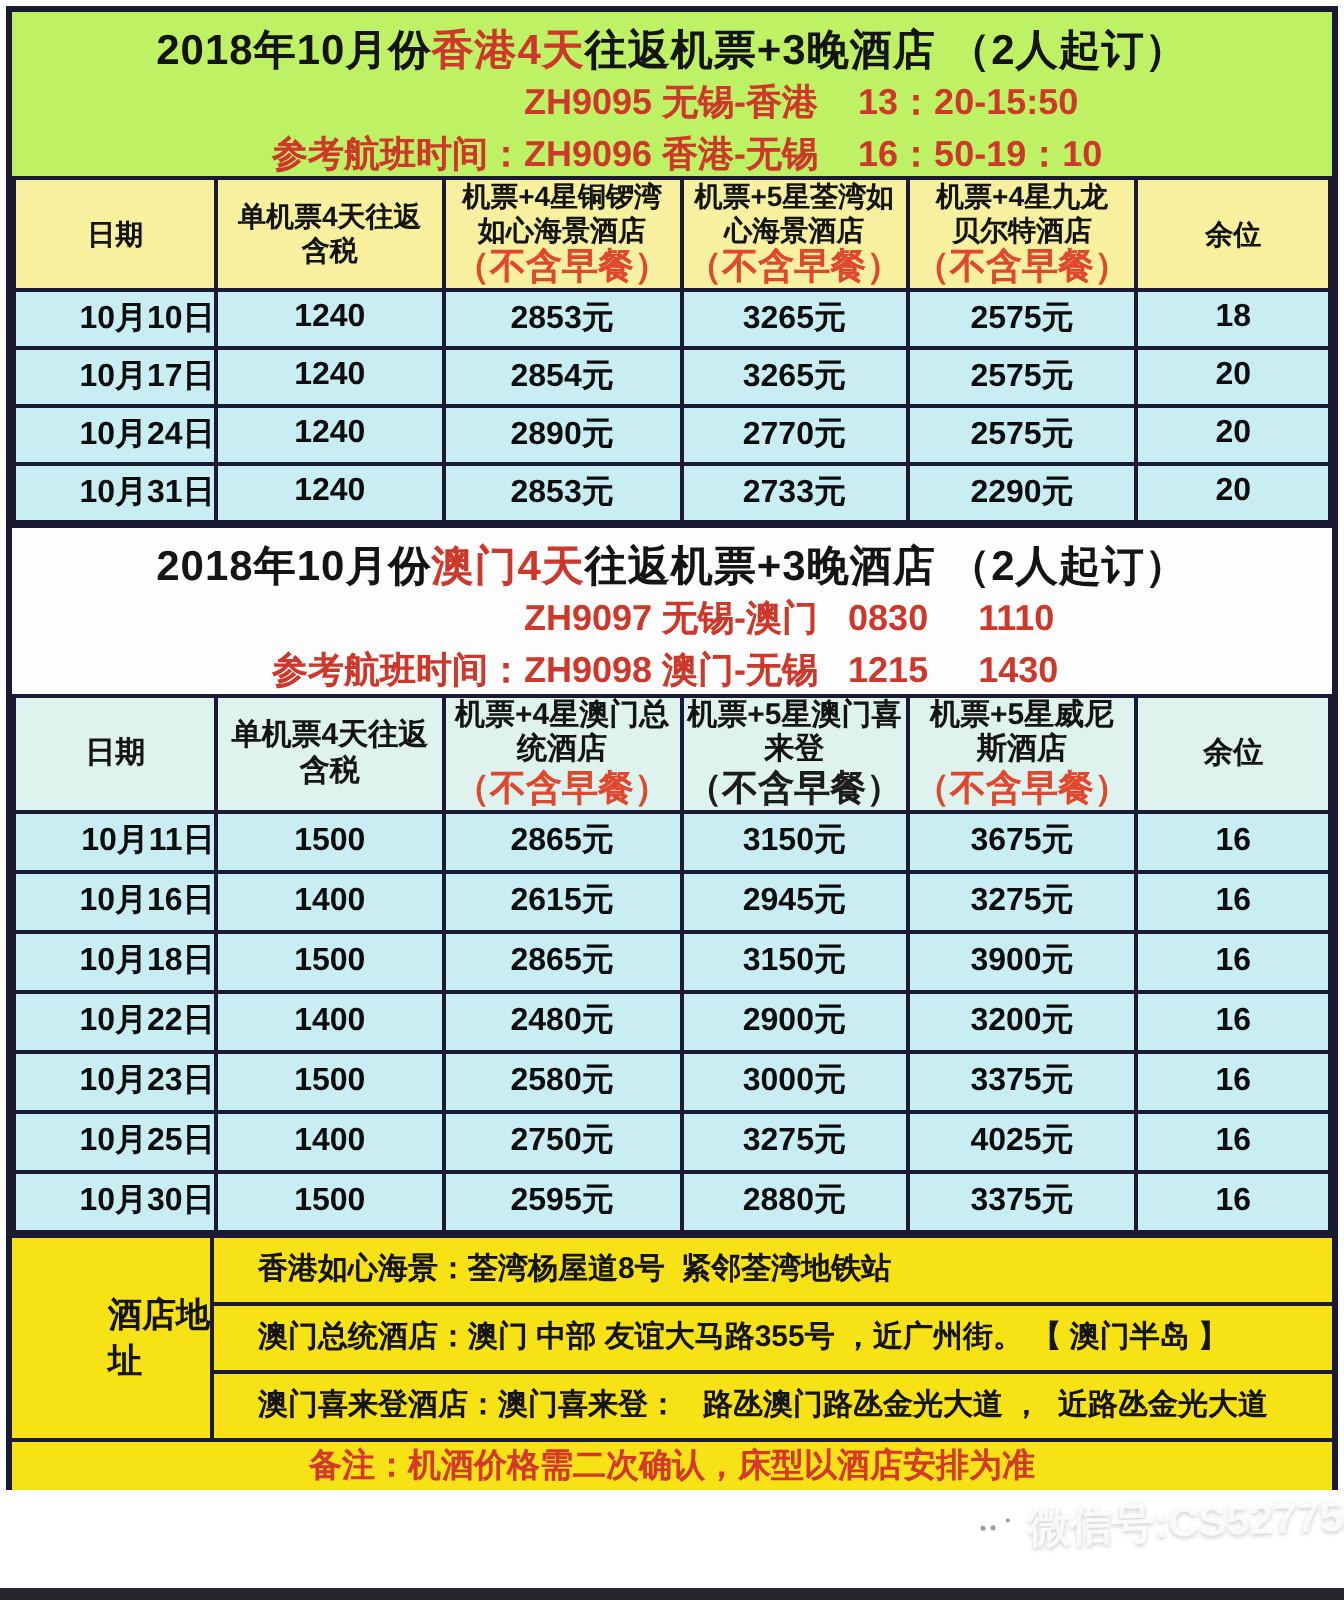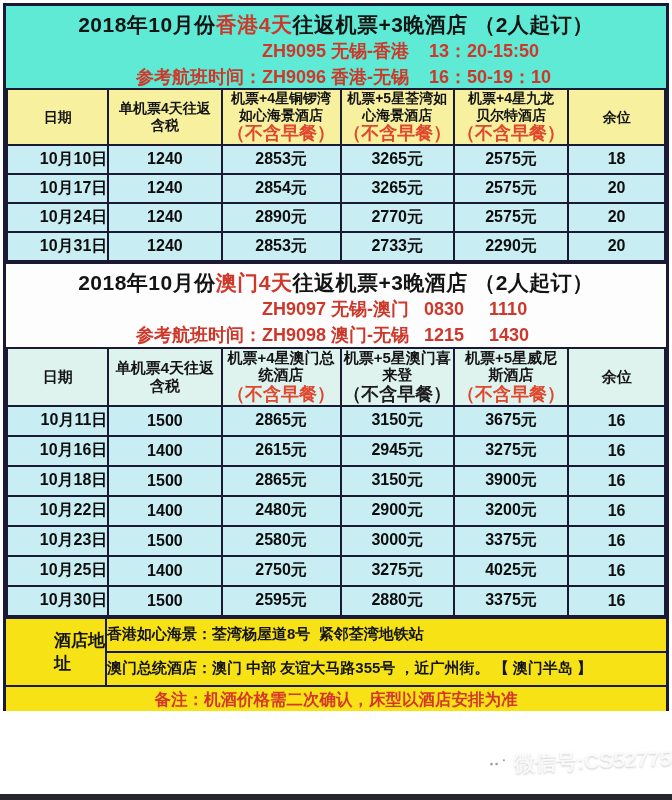--- a/index.html
+++ b/index.html
@@ -7,21 +7,21 @@
   .page {
     position:relative; width:672px; height:800px; background:#ffffff;
     overflow:hidden; font-family:"Liberation Sans","DejaVu Sans",sans-serif;
   }
   .inner {
     position:absolute; left:3px; top:3px; width:660px;
     border:3px solid #1a1a35; border-bottom:none; background:#fff;
   }
   
   .sec { padding-top:5px; }
-  .sec-hk { background:#5eead4; height:77px; }
+  .sec-hk { background:#bef264; height:77px; }
   .sec-mo { background:#fdfdfd; height:78px; border-top:2px solid #1a1a35; }
   .title { text-align:center; font-size:21px; font-weight:bold; color:#141414; letter-spacing:0.5px; }
   .red { color:#ce382b; }
   .fline { display:flex; font-weight:bold; color:#ce382b; font-size:18px; height:26px; }
   .flabel { width:256px; text-align:right; white-space:pre; flex:none; }
   .fcontent { white-space:pre; }
   
   table { width:100%; border-collapse:collapse; table-layout:fixed; }
   th, td { border:2px solid #1a1a35; padding:0; }
   thead th { vertical-align:middle; }
@@ -38,21 +38,21 @@
   tbody td:first-child { text-align:right; padding-left:3px; }
   
   .footer { display:grid; grid-template-columns:101px 1fr; background:#f7e315; border-top:2px solid #1a1a35; }
   .addr-label {
     grid-row:1 / span 4; grid-column:1; border-right:2px solid #1a1a35;
     display:flex; align-items:center; justify-content:center;
     font-weight:bold; font-size:17px; color:#141414;margin-left:48px;
   }
   .addr {
     grid-column:2; height:32px; border-bottom:2px solid #1a1a35;
-    display:flex; align-items:center; padding-left:0;
+    display:flex; align-items:center; padding-left:22px;
     font-weight:bold; font-size:15px; color:#141414; white-space:pre;
   }
   .addr:last-of-type { border-bottom:none; }
   .note-row {
     background:#f7e315; color:#d5372a; font-weight:bold; text-align:center;
     font-size:16.5px; height:24px; line-height:24px; border-top:2px solid #1a1a35;
   }
   .bottom-strip { position:absolute; bottom:0; left:0; width:672px; height:6px; background:#26262c; }
   
   .watermark {
@@ -267,20 +267,21 @@
             <td>16</td>
           </tr>
         </tbody>
     </table>
 
     <div class="footer">
       <div class="addr-label">酒店地址</div>
       <div style="display:contents"></div>
     <div class="addr">香港如心海景：荃湾杨屋道8号  紧邻荃湾地铁站</div>
         <div class="addr">澳门总统酒店：澳门 中部 友谊大马路355号 ，近广州街。 【 澳门半岛 】</div>
+        <div class="addr">澳门喜来登酒店：澳门喜来登：   路氹澳门路氹金光大道 ，  近路氹金光大道</div>
       </div>
     <div class="note-row">备注：机酒价格需二次确认，床型以酒店安排为准</div>
 
   </div>
 
   <div class="bottom-strip"></div>
 
   <div class="watermark">
     <svg class="wm-icon" viewBox="0 0 27 24" xmlns="http://www.w3.org/2000/svg">
       <ellipse cx="10" cy="13" rx="9" ry="8" fill="#ffffff" opacity="0.85"></ellipse>

